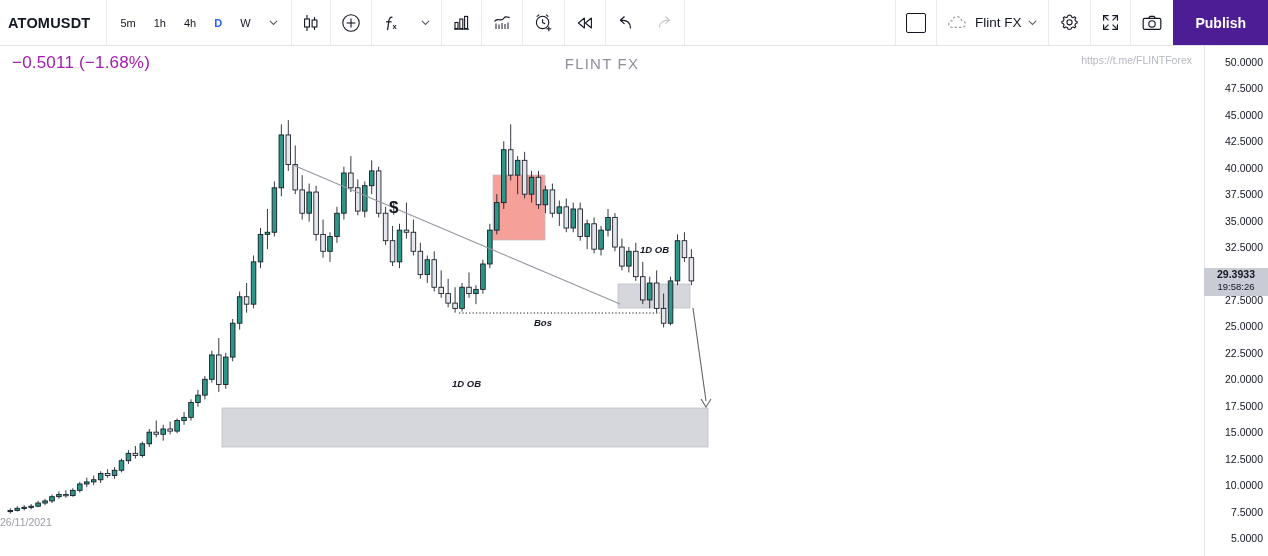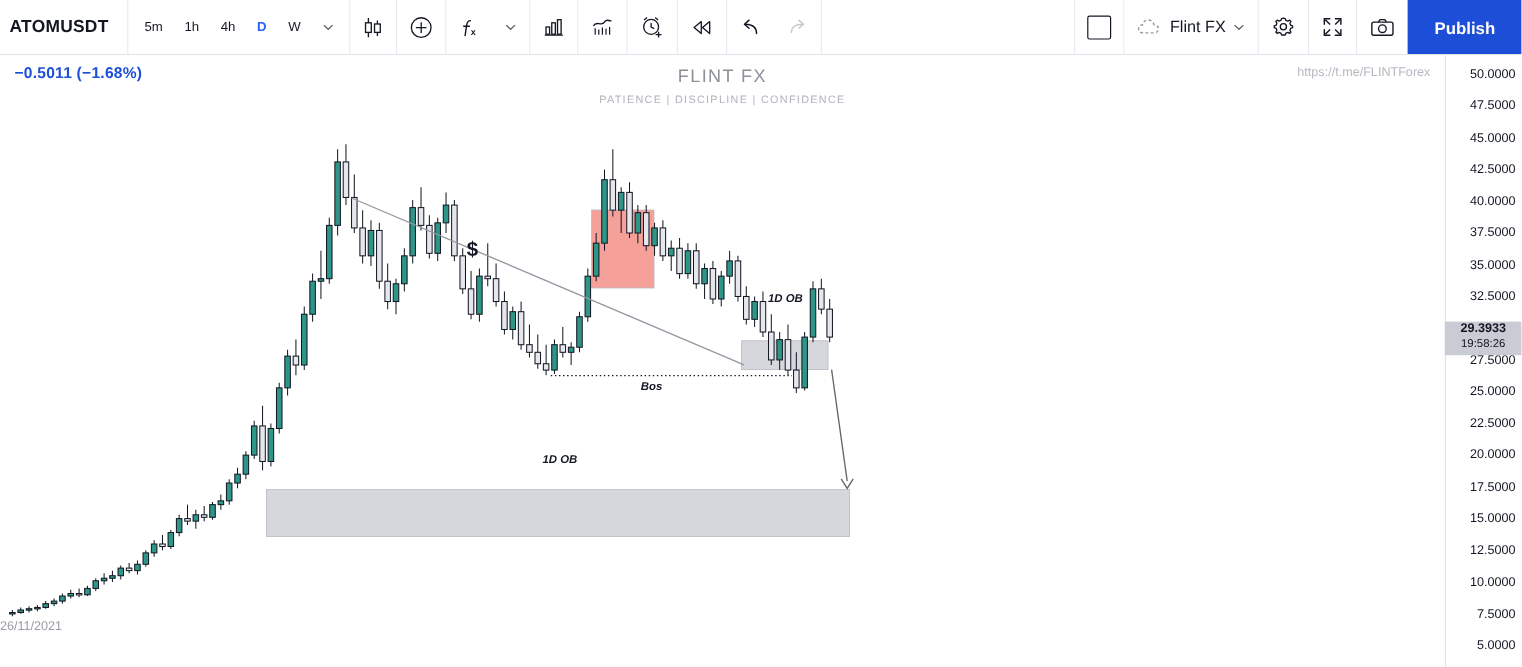--- a/index.html
+++ b/index.html
@@ -35,35 +35,35 @@
   }
   .tf.active { color:#2962ff; font-weight:bold; }
   .chev { font-size:9px; color:#5d606b; padding:0 8px; }
   .tb-spacer { flex:1; border-right:1px solid #e9ebf0; }
   .tb-right { display:flex; align-items:stretch; }
   .layout-box {
     width:20px; height:20px; border:1.6px solid #131722; border-radius:2px;
   }
   .flintfx { display:flex; align-items:center; gap:6px; font-size:13.5px; }
   .publish {
-    background:#1d4ed8; color:#fff; font-weight:bold; font-size:14px;
+    background:#4c1d95; color:#fff; font-weight:bold; font-size:14px;
     display:flex; align-items:center; justify-content:center;
     padding:16px 22px; height:100%; cursor:pointer; border:none;
     font-family:"Liberation Sans", sans-serif;
   }
   svg { display:block; }
 
   
   .chart-area {
     position:absolute; top:46px; left:0; width:1204px; height:510px;
     background:#fff; overflow:hidden;
   }
   .legend-change {
     position:absolute; left:12px; top:7px;
-    font-size:13px; color:#1d4ed8; letter-spacing:.2px;font-weight:bold;
+    font-size:17px; color:#a21caf; letter-spacing:.2px;
   }
   .wm-title {
     position:absolute; left:0; right:0; top:9px; text-align:center;
     font-size:15px; color:#8d8f99; letter-spacing:1.2px;
   }
   .wm-sub {
     position:absolute; left:0; right:0; top:32px; text-align:center;
     font-size:9px; color:#b0b2bb; letter-spacing:1.1px;
   }
   .wm-url {
@@ -287,21 +287,20 @@
       </div>
 
       <button class="publish">Publish</button>
     </div>
   </div>
 
   <div class="chart-area">
 
     <div class="legend-change">−0.5011 (−1.68%)</div>
     <div class="wm-title">FLINT FX</div>
-    <div class="wm-sub">PATIENCE  |  DISCIPLINE  |  CONFIDENCE</div>
     <div class="wm-url">https://t.me/FLINTForex</div>
     <div class="wm-date">26/11/2021</div>
 
     <svg id="plot" width="1204" height="510" viewBox="0 0 1204 510">
         <rect x="493" y="129" width="52" height="65" fill="#f6a09a" stroke="#b9bbc4" stroke-width="0.7"></rect>
         <rect x="618" y="238" width="72" height="24" fill="#d6d7dc" stroke="#b9bbc4" stroke-width="0.7"></rect>
         <rect x="222" y="362" width="486" height="39" fill="#d6d7dc" stroke="#b9bbc4" stroke-width="0.7"></rect>
         <g>
           <line x1="10.3" y1="462.32444444444445" x2="10.3" y2="467.61333333333334" stroke="#131722" stroke-width="0.85"></line>
           <rect x="8" y="464.44" width="4.6" height="1.2" fill="#2e9688" stroke="#131722" stroke-width="0.85"></rect>

